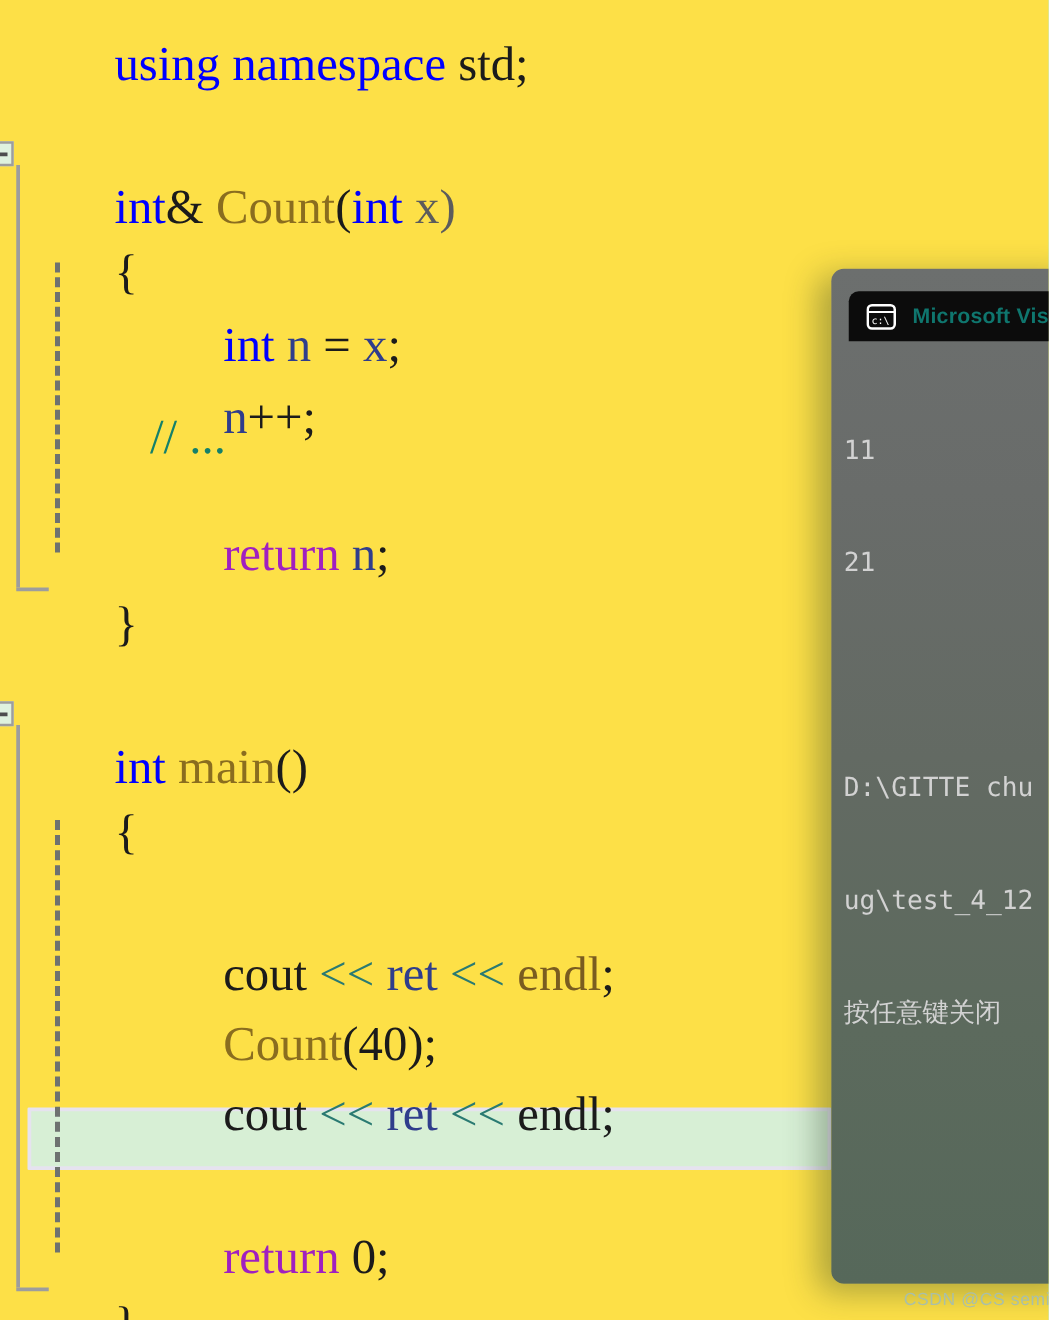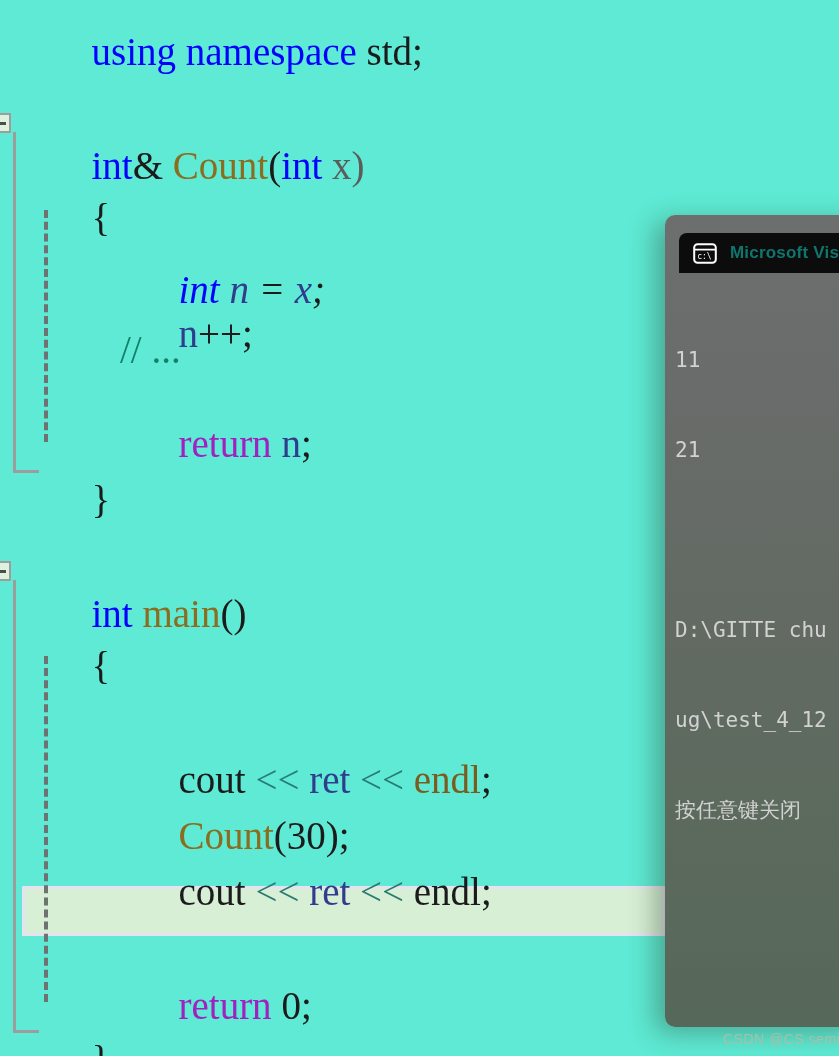--- a/index.html
+++ b/index.html
@@ -13,21 +13,21 @@
     height: 1056px;
     overflow: hidden;
     background: #c9ebc7;
     font-family: "Liberation Serif", "DejaVu Serif", serif;
   }
 
   
   #editor {
     position: absolute;
     inset: 0;
-    background: #5eead4;
+    background: #fde047;
     padding-left: 28px;
   }
 
   
   .line-highlight {
     position: absolute;
     left: 22px;
     top: 886px;
     width: 643px;
     height: 50px;
@@ -191,21 +191,21 @@
     </div>
 
     <div class="code-line" style="top:106px; left:33px;">
       <span class="kw">int</span><span class="plain">&amp; </span><span class="fn">Count</span><span class="plain">(</span><span class="kw">int</span><span class="gray"> x</span><span class="gray">)</span>
     </div>
 
     <div class="code-line" style="top:158px; left:33px;">
       <span class="plain">{</span>
     </div>
 
-    <div class="code-line" style="top:230px; left:120px;font-style:italic;">
+    <div class="code-line" style="top:217px; left:120px;">
       <span class="kw">int</span><span class="var"> n </span><span class="plain">= </span><span class="var">x</span><span class="plain">;</span>
     </div>
 
     <div class="code-line" style="top:274px; left:120px;">
       <span class="var">n</span><span class="plain">++;</span>
     </div>
 
     <div class="code-line cmt" style="top:330px; left:120px;">// ...</div>
 
     <div class="code-line" style="top:384px; left:120px;">
@@ -223,21 +223,21 @@
     <div class="code-line" style="top:606px; left:33px;">
       <span class="plain">{</span>
     </div>
 
 
     <div class="code-line" style="top:720px; left:120px;">
       <span class="plain">cout </span><span class="op">&lt;&lt; </span><span class="var">ret </span><span class="op">&lt;&lt; </span><span class="endl">endl</span><span class="plain">;</span>
     </div>
 
     <div class="code-line" style="top:776px; left:120px;">
-      <span class="fn">Count</span><span class="plain">(30);</span>
+      <span class="fn">Count</span><span class="plain">(40);</span>
     </div>
 
     <div class="code-line" style="top:832px; left:120px;">
       <span class="plain">cout </span><span class="op">&lt;&lt; </span><span class="var">ret </span><span class="op">&lt;&lt; </span><span class="plain">endl;</span>
     </div>
 
     <div class="code-line" style="top:946px; left:120px;">
       <span class="ret">return </span><span class="plain">0;</span>
     </div>
 

